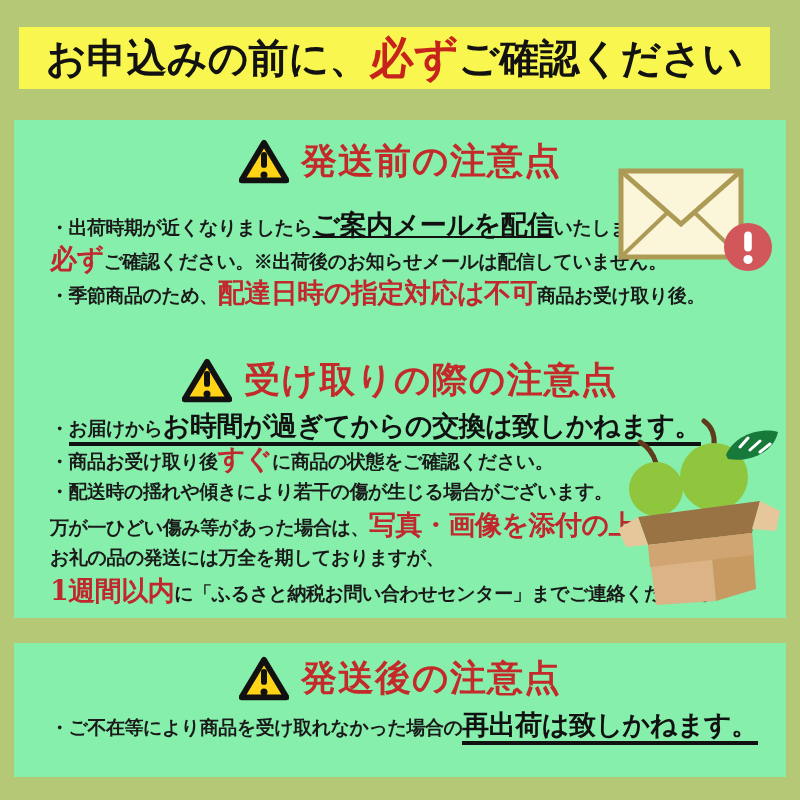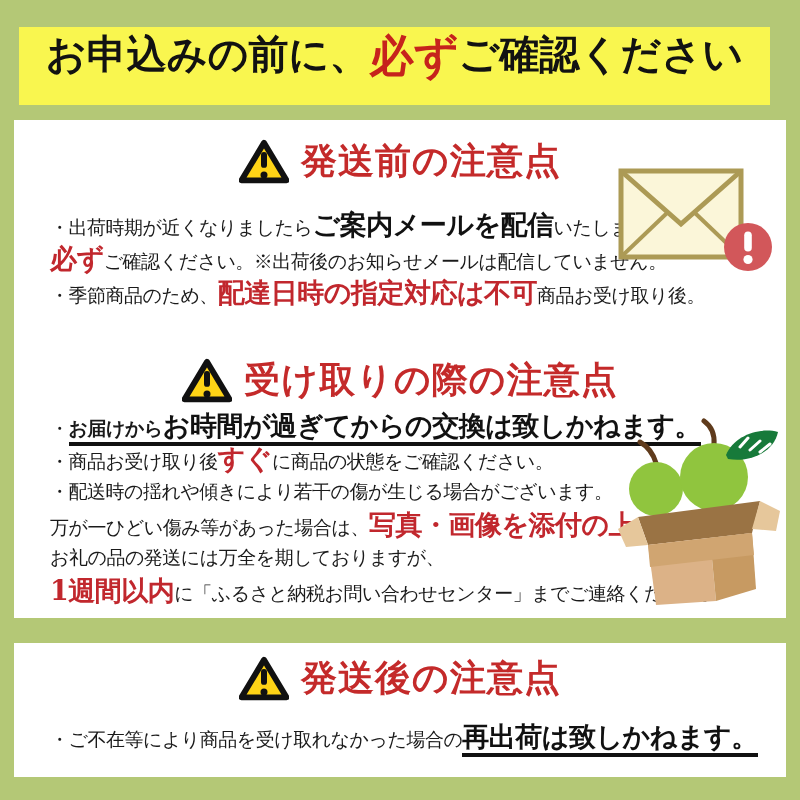--- a/index.html
+++ b/index.html
@@ -6,31 +6,31 @@
   body{
     width:800px;height:800px;position:relative;overflow:hidden;
     background:#b4c876;
     font-family:"DejaVu Serif","Liberation Serif",serif;
     color:#151515;
   }
   .stage{position:absolute;inset:0;}
 
   
   .header{
-    position:absolute;left:19px;top:27px;width:751px;height:78px;
+    position:absolute;left:19px;top:27px;width:751px;height:62px;
     background:#f9f64f;
-    display:flex;align-items:flex-start;justify-content:center;
+    display:flex;align-items:center;justify-content:center;
     font-family:"DejaVu Sans","Liberation Sans",sans-serif;
     font-weight:900;font-size:40px;letter-spacing:0px;white-space:nowrap;
   }
   .header .h-black{color:#121212;}
   .header .h-red{color:#c6231c;font-size:44px;}
 
   
-  .panel{position:absolute;left:14px;width:772px;background:#ffffff;}
+  .panel{position:absolute;left:14px;width:772px;background:#86efac;}
   .p1{top:120px;height:225px;}
   .p2{top:343px;height:275px;}
   .p3{top:643px;height:134px;}
 
   .title-row{
     display:flex;align-items:center;justify-content:center;gap:12px;
   }
   .p1 .title-row{margin-top:17px;}
   .p2 .title-row{margin-top:13px;}
   .p3 .title-row{margin-top:11px;}
@@ -38,29 +38,29 @@
     margin:0;
     font-family:"DejaVu Sans","Liberation Sans",sans-serif;
     font-weight:900;font-size:36px;color:#c42a2a;letter-spacing:1px;white-space:nowrap;
   }
   .warn{width:50px;height:46px;flex:0 0 auto;}
 
   
   .body{position:absolute;left:36px;}
   .body1{top:88px;}
   .body2{top:66px;}
-  .body3{top:72px;}
+  .body3{top:60px;}
   .line{white-space:nowrap;}
   .body1 .line{line-height:34px;height:34px;}
   .body2 .line{line-height:33px;height:33px;}
   .body3 .line{line-height:44px;height:44px;}
 
   .seg{letter-spacing:-0.5px;}
-  .seg-n {font-size:19px;font-weight:400;color:#1a1a1a;}
-  .seg-b {font-size:27px;font-weight:900;color:#111;}
+  .seg-n {font-size:19px;font-weight:700;color:#1a1a1a;}
+  .seg-b {font-size:27px;font-weight:900;color:#111;text-decoration:underline;}
   .seg-bu{font-size:27px;font-weight:900;color:#111;border-bottom:4px solid #111;padding-bottom:1px;}
   .seg-nu{font-size:19px;font-weight:700;color:#1a1a1a;border-bottom:4px solid #111;padding-bottom:3px;}
   .seg-rb{font-size:27px;font-weight:900;color:#c1272d;}
 
   
   .mail-svg{position:absolute;left:600px;top:42px;width:162px;height:112px;}
   .fruit-svg{position:absolute;left:600px;top:72px;width:170px;height:192px;}
 </style>
 </head>
 <body>

